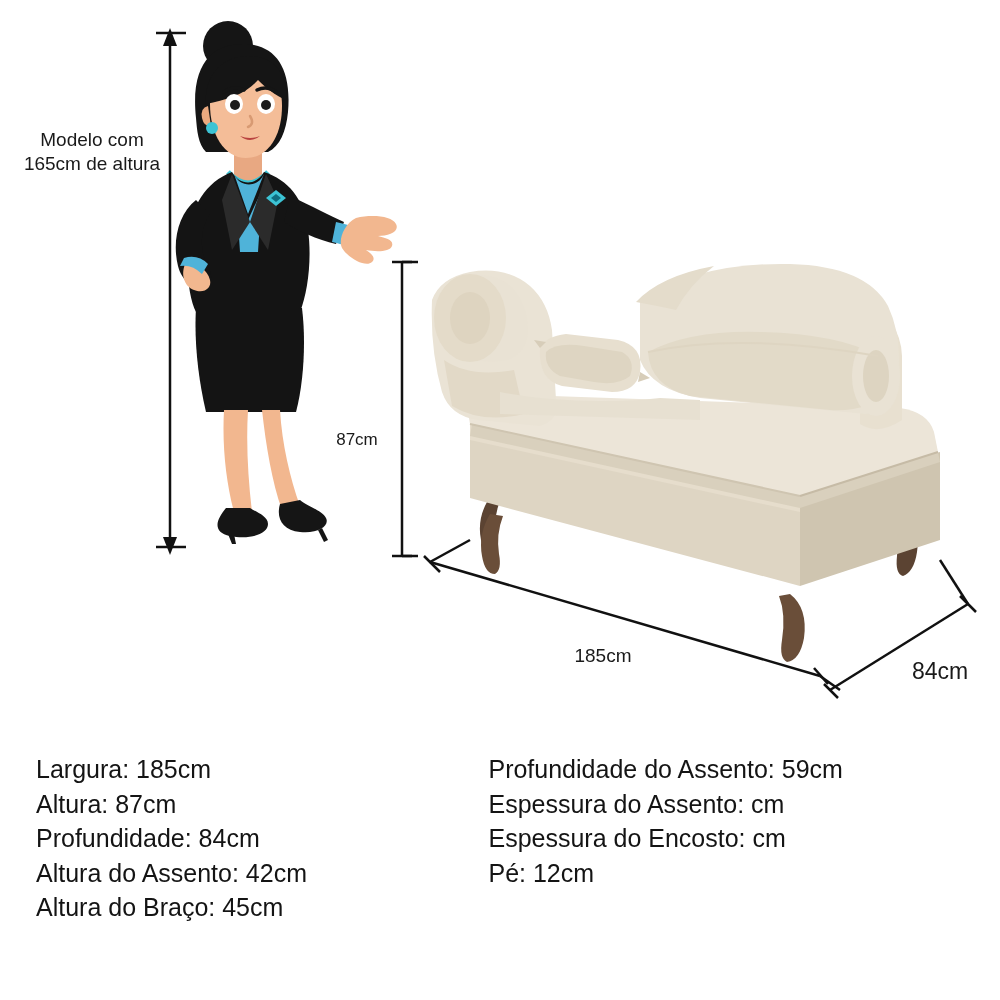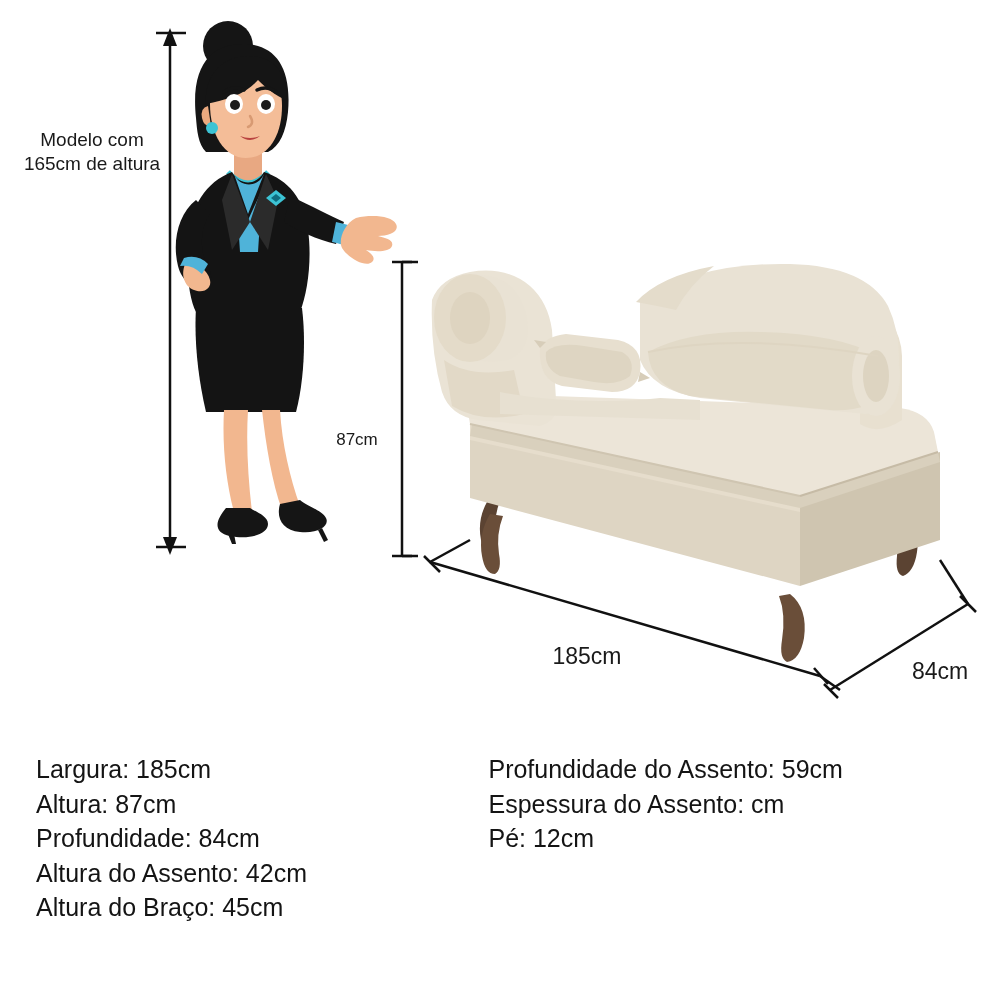--- a/index.html
+++ b/index.html
@@ -40,24 +40,24 @@
     width: 160px;
   }
   #height-dim-label {
     left: 318px;
     top: 382px;
     width: 78px;
     font-size: 17px;
     margin-top: 46px;
   }
   #width-dim-label {
-    left: 532px;
+    left: 548px;
     top: 644px;
     width: 110px;
-    font-size: 23px;
+    font-size: 19px;
   }
   #depth-dim-label {
     left: 890px;
     top: 659px;
     width: 100px;
     font-size: 23px;
   }
   .specs {
     position: absolute;
     left: 0;
@@ -244,17 +244,18 @@
     <div class="spec-col left">
       <div class="spec-line">Largura: 185cm</div>
       <div class="spec-line">Altura: 87cm</div>
       <div class="spec-line">Profundidade: 84cm</div>
       <div class="spec-line">Altura do Assento: 42cm</div>
       <div class="spec-line">Altura do Braço: 45cm</div>
     </div>
     <div class="spec-col right">
       <div class="spec-line">Profundidade do Assento: 59cm</div>
       <div class="spec-line">Espessura do Assento: cm</div>
+      <div class="spec-line">Espessura do Encosto: cm</div>
       <div class="spec-line">Pé: 12cm</div>
     </div>
   </div>
 
 </div>
 
 </body></html>

